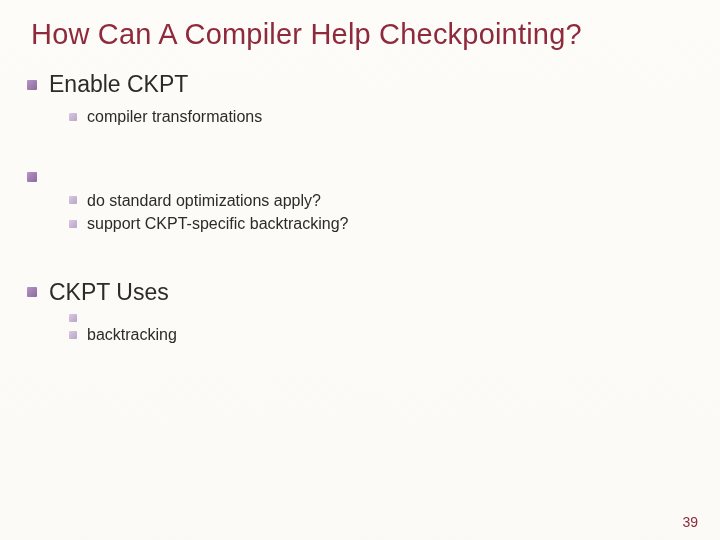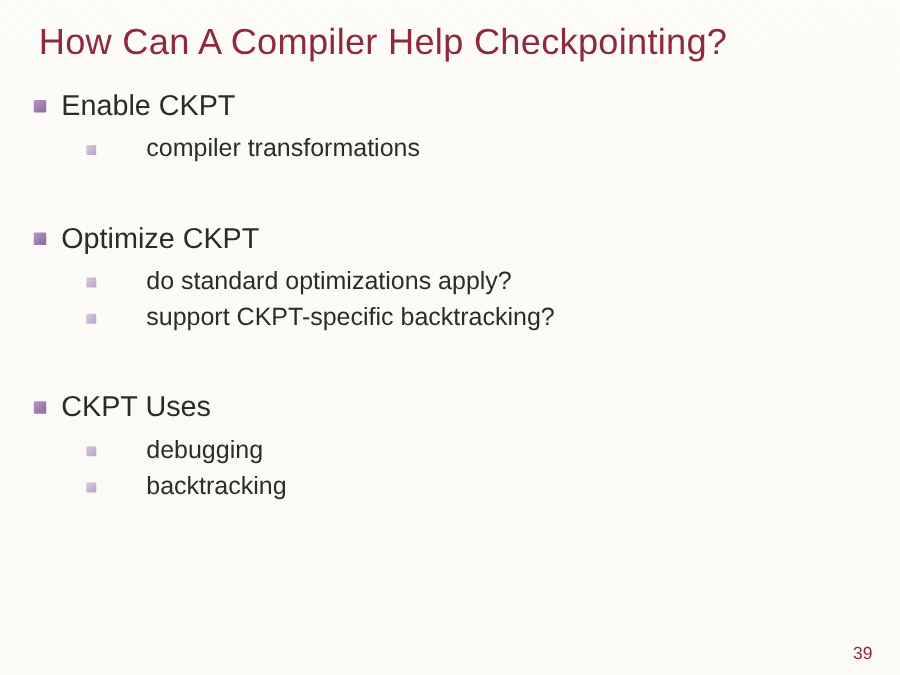--- a/index.html
+++ b/index.html
@@ -40,27 +40,26 @@
   .lvl1 .bullet {
     width: 10px;
     height: 10px;
     background: #a37fb5;
     background: linear-gradient(135deg,#b694c6,#8b6a9c);
     margin-right: 12px;
     flex: 0 0 auto;
     border-radius: 1px;
   }
   .lvl2 {
-    font-size: 20px;
+    font-size: 16px;
     color: #2c2b29;
     margin: 2px 0 2px 42px;
     display: flex;
     align-items: center;
     line-height: 1.35;
-    gap: 30px;
   }
   .lvl2 .bullet {
     width: 8px;
     height: 8px;
     background: #c9b6d4;
     background: linear-gradient(135deg,#d9c9e2,#b9a4c7);
     margin-right: 10px;
     flex: 0 0 auto;
     border-radius: 1px;
   }
@@ -86,40 +85,38 @@
   </div>
   <div class="lvl2">
     <span class="bullet"></span>
     <span>compiler transformations</span>
   </div>
 
   <div class="gap-big"></div>
 
   <div class="lvl1">
     <span class="bullet"></span>
-    <span>Optimize CKPT</span>
   </div>
   <div class="lvl2">
     <span class="bullet"></span>
     <span>do standard optimizations apply?</span>
   </div>
   <div class="lvl2">
     <span class="bullet"></span>
     <span>support CKPT-specific backtracking?</span>
   </div>
 
   <div class="gap-big"></div>
 
   <div class="lvl1">
     <span class="bullet"></span>
     <span>CKPT Uses</span>
   </div>
   <div class="lvl2">
     <span class="bullet"></span>
-    <span>debugging</span>
   </div>
   <div class="lvl2">
     <span class="bullet"></span>
     <span>backtracking</span>
   </div>
 
 </div>
 
 <div class="page-num">39</div>
 

